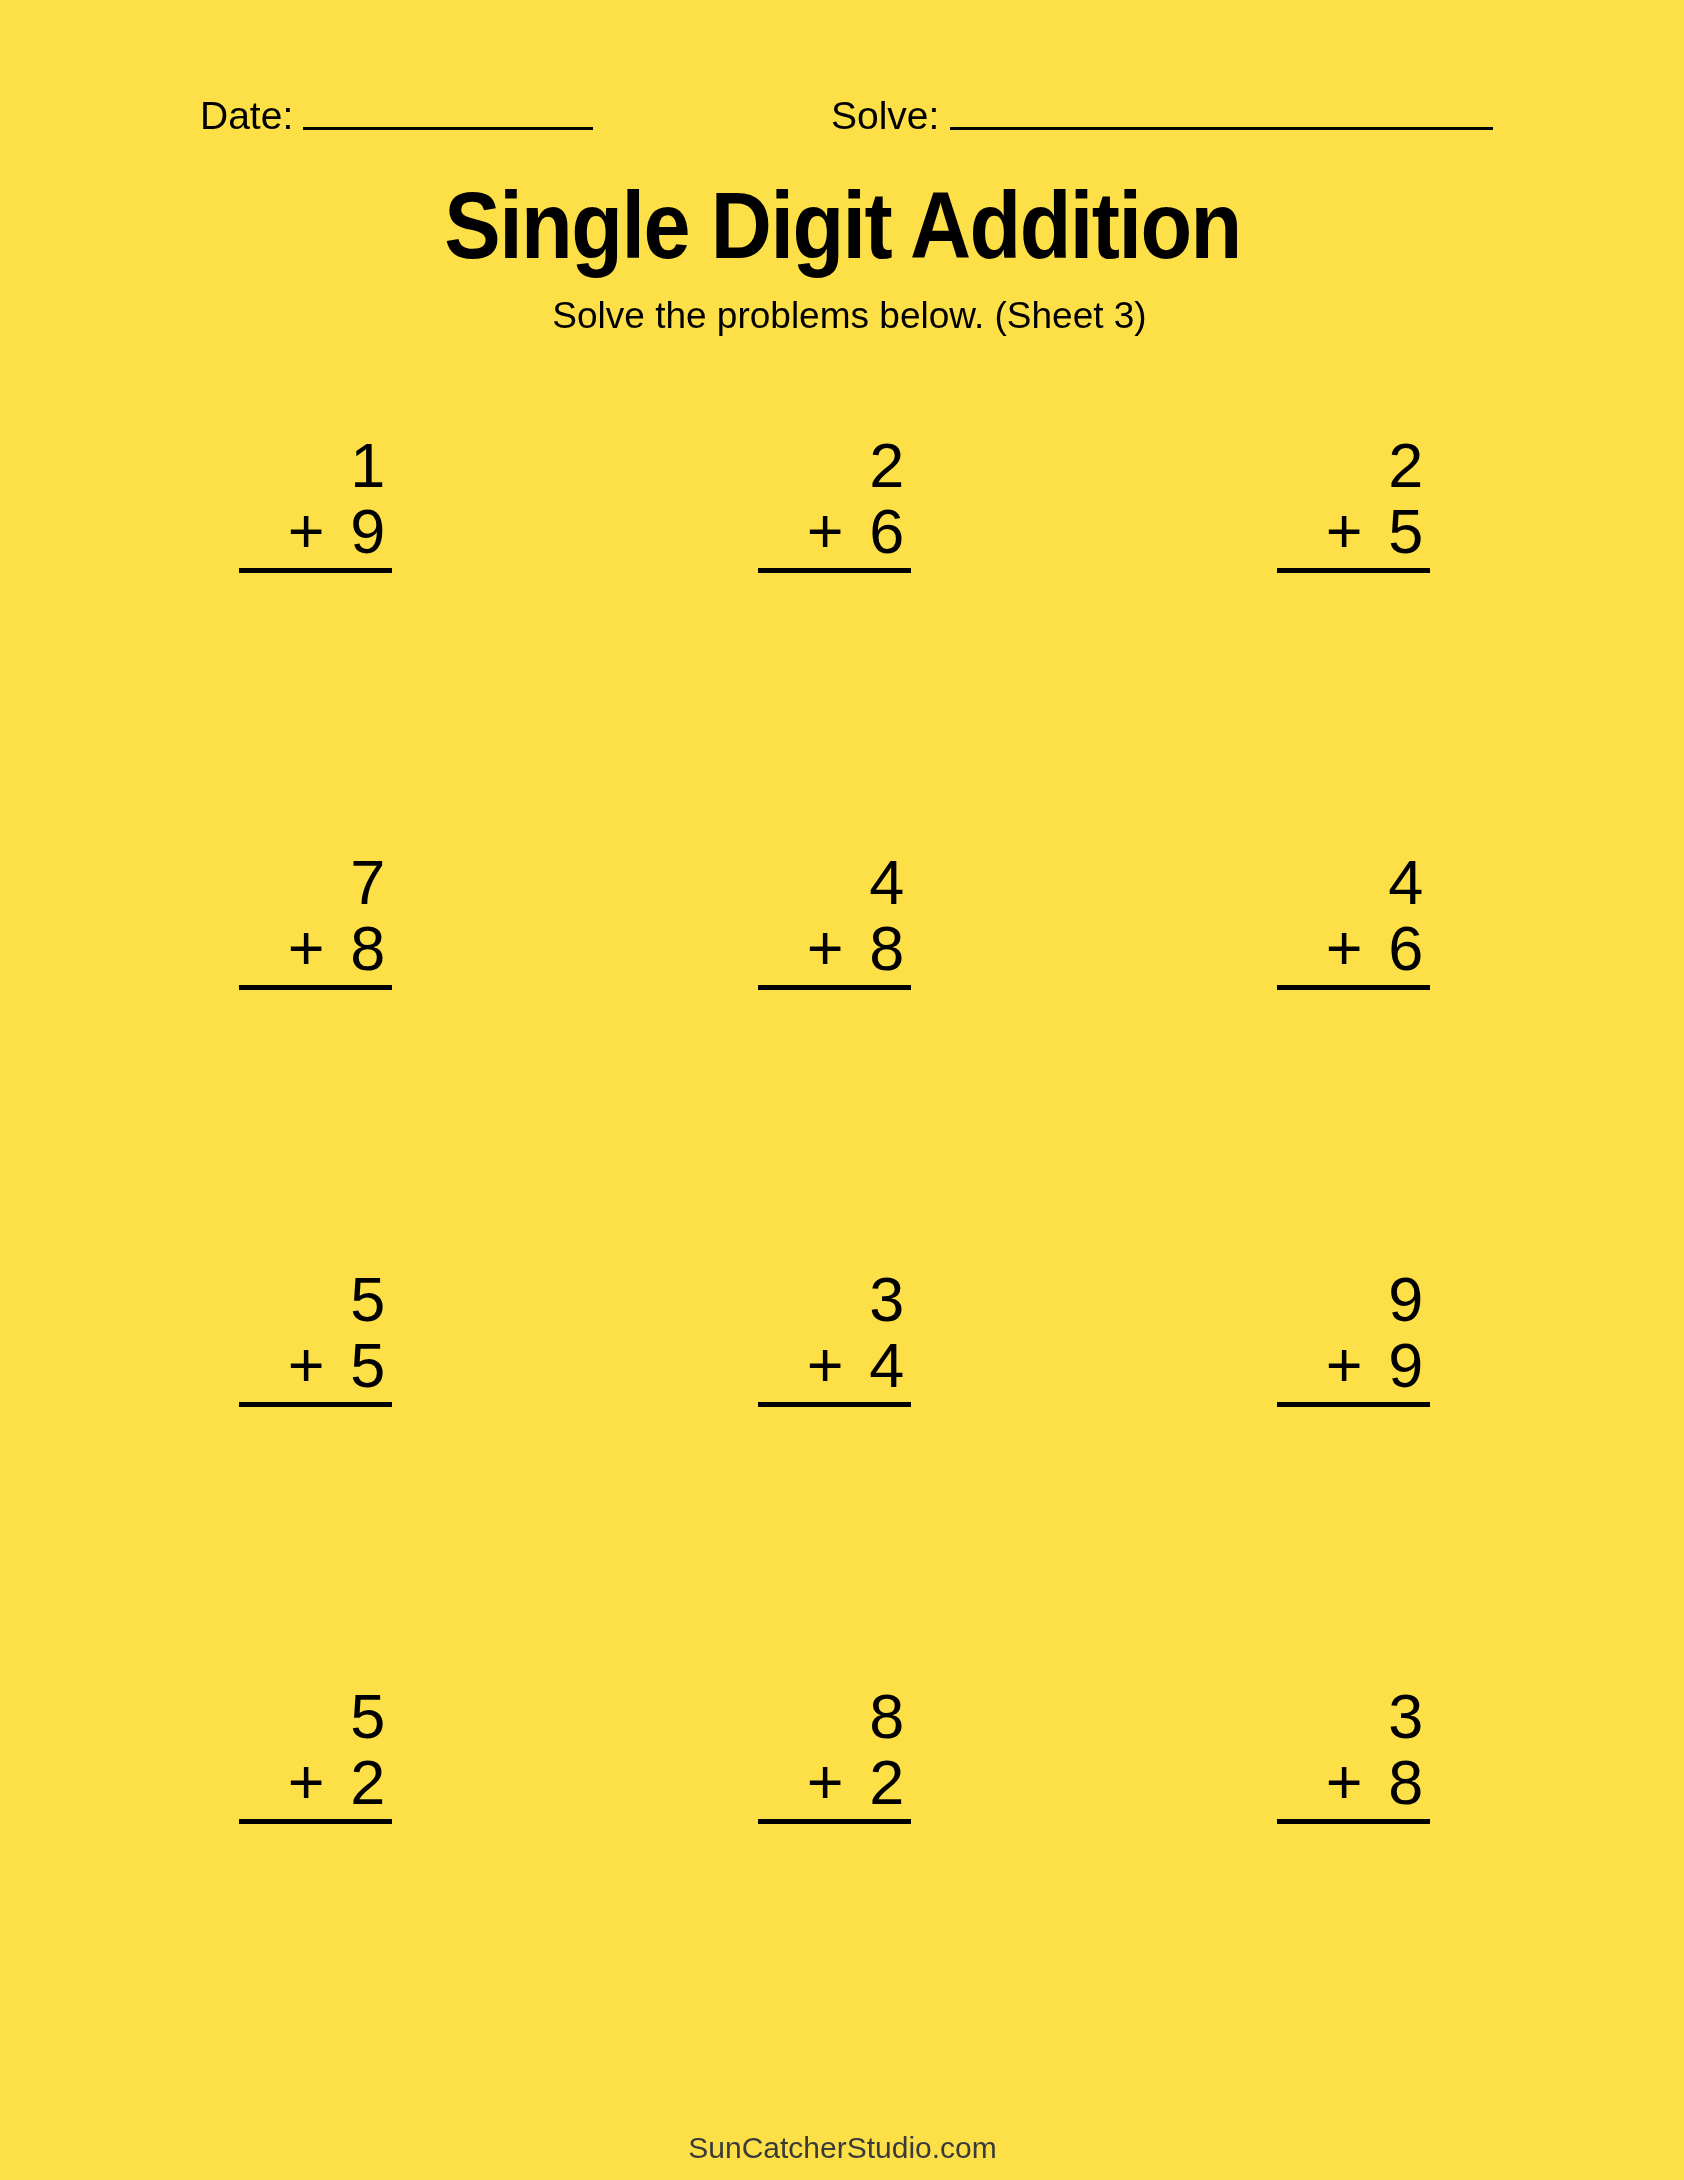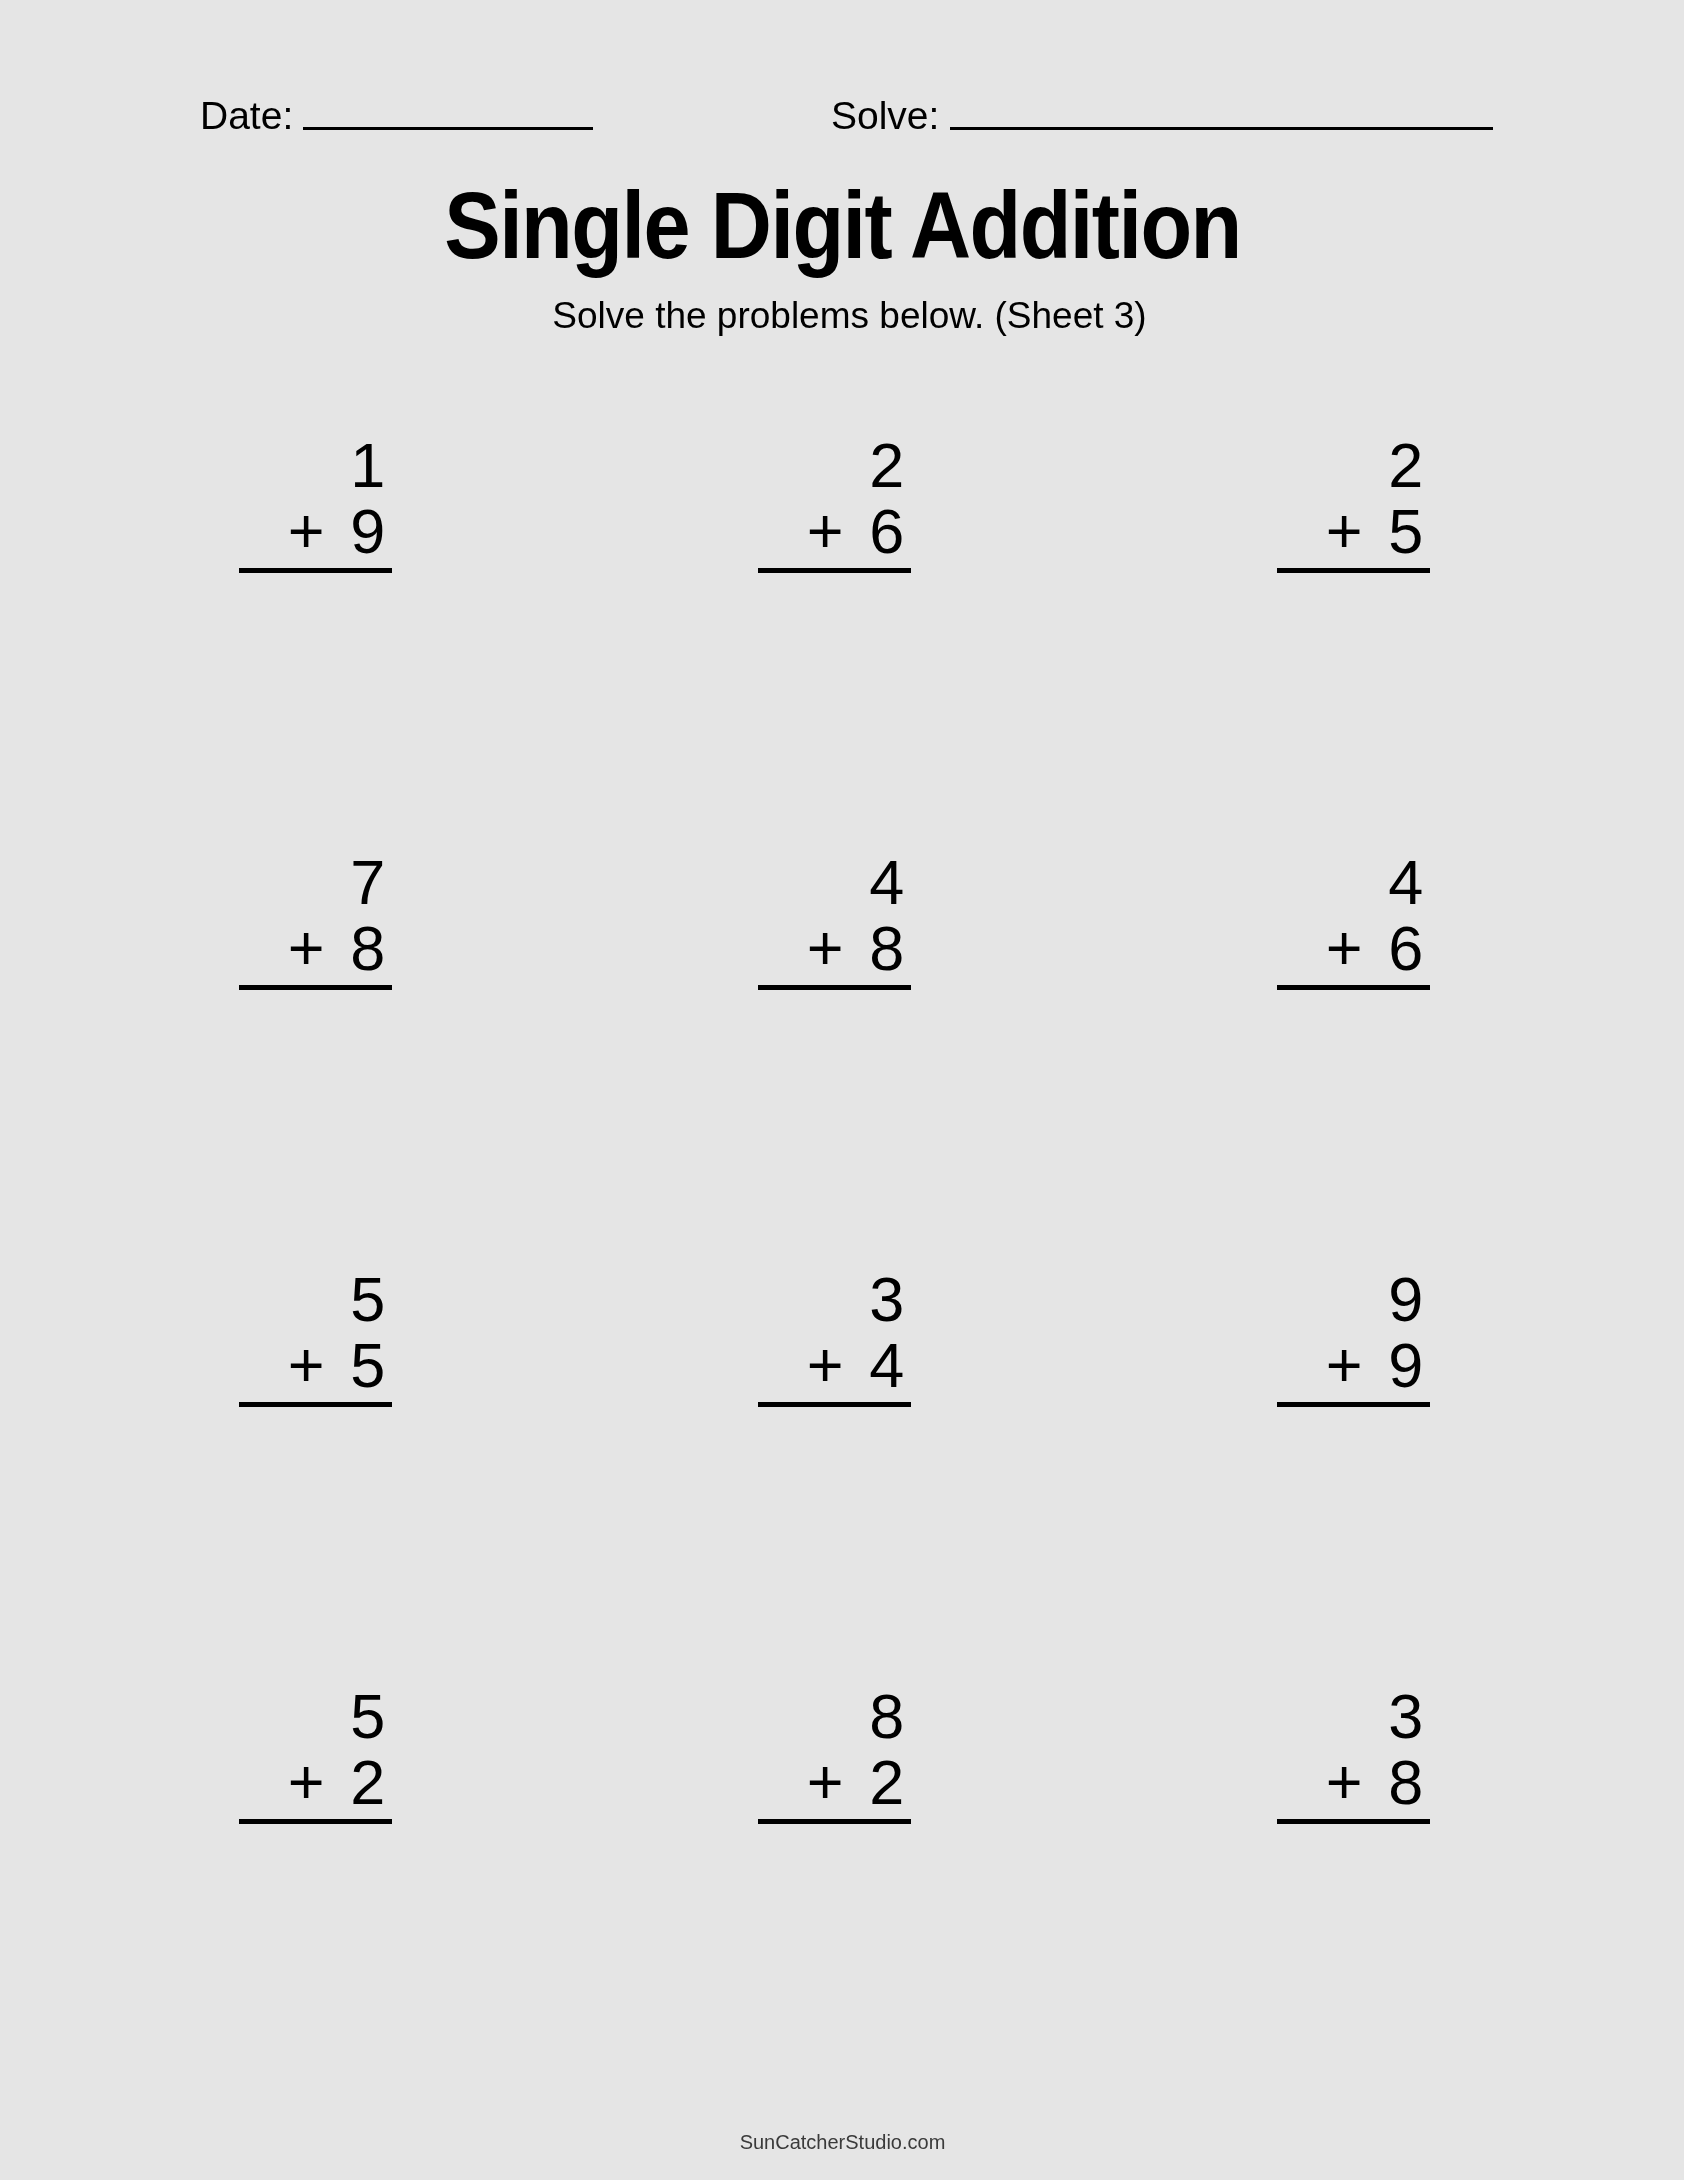--- a/index.html
+++ b/index.html
@@ -4,21 +4,21 @@
 <style>
   html, body {
     margin: 0;
     padding: 0;
     background: #ffffff;
   }
   .page {
     position: relative;
     width: 1685px;
     height: 2181px;
-    background: #e5e5e5;
+    background: #fde047;
     color: #000000;
     font-family: "Liberation Sans", "DejaVu Sans", sans-serif;
     overflow: hidden;
   }
 
   
   .field {
     position: absolute;
     display: flex;
     align-items: flex-end;
@@ -97,21 +97,21 @@
     margin-top: 4.3px;
   }
 
   
   .footer {
     position: absolute;
     top: 2130px;
     left: 0;
     width: 100%;
     text-align: center;
-    font-size: 20px;
+    font-size: 30px;
     line-height: 1.2;
     color: #3a3a3a;
   }
 </style>
 </head>
 <body>
 
 <div class="page">
 
   <div class="field field-date">

